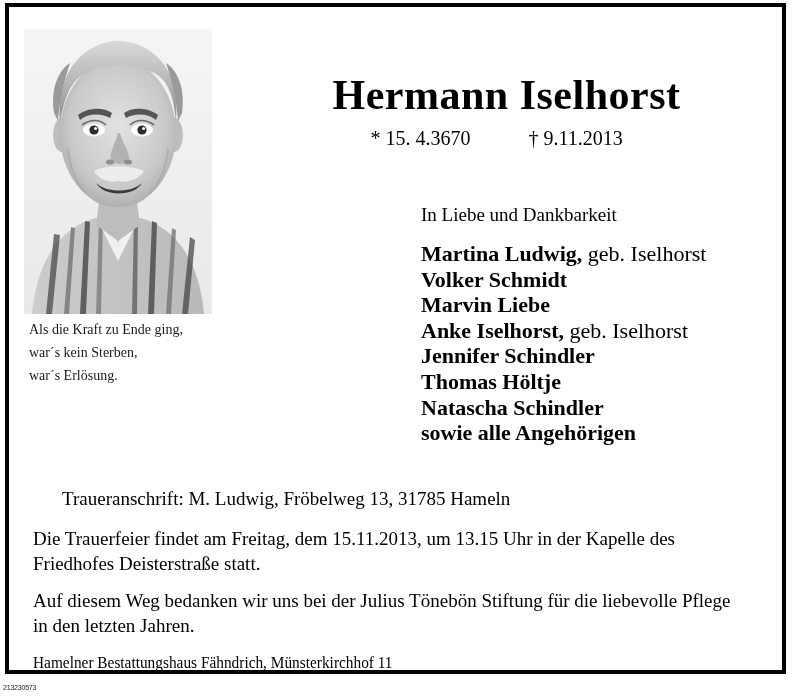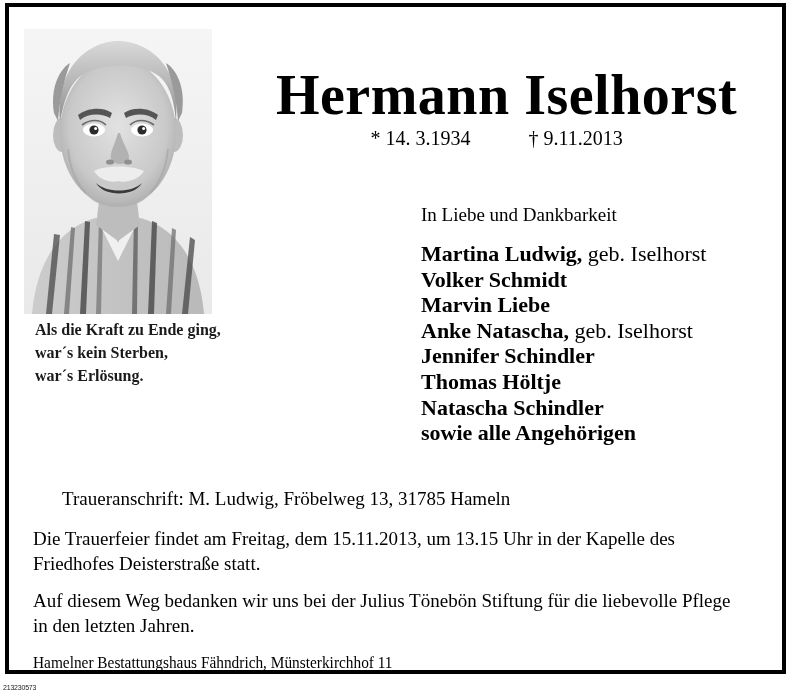--- a/index.html
+++ b/index.html
@@ -40,39 +40,38 @@
     width: 188px;
     height: 285px;
     background: #f2f2f2;
     overflow: hidden;
   }
   .photo-wrap svg { display: block; width: 100%; height: 100%; }
 
   
   .verse {
     position: absolute;
-    left: 26px;
+    left: 20px;
     top: 311px;
     width: 250px;
-    font-size: 16px;
+    font-size: 14px;
     line-height: 23px;
     color: #1a1a1a;
-    font-weight: bold;
   }
   .verse div { white-space: nowrap; }
 
   
   .name {
     position: absolute;
     left: 225px;
     top: 64px;
     width: 545px;
     text-align: center;
     font-weight: bold;
-    font-size: 56px;
+    font-size: 42px;
     letter-spacing: 0.5px;
     line-height: 48px;
   }
 
   .dates {
     position: absolute;
     left: 225px;
     top: 118px;
     width: 545px;
     font-size: 20px;
@@ -220,31 +219,31 @@
 
     <div class="verse">
       <div>Als die Kraft zu Ende ging,</div>
       <div>war´s kein Sterben,</div>
       <div>war´s Erlösung.</div>
     </div>
 
     <div class="name">Hermann Iselhorst</div>
 
     <div class="dates">
-      <div class="birth">* 14. 3.1934</div>
+      <div class="birth">* 15. 4.3670</div>
       <div class="death">† 9.11.2013</div>
     </div>
 
     <div class="dedication">In Liebe und Dankbarkeit</div>
 
     <div class="family">
       <div class="row"><span class="bold">Martina Ludwig,</span><span class="reg"> geb. Iselhorst</span></div>
       <div class="row"><span class="bold">Volker Schmidt</span><span class="reg"></span></div>
       <div class="row"><span class="bold">Marvin Liebe</span><span class="reg"></span></div>
-      <div class="row"><span class="bold">Anke Natascha,</span><span class="reg"> geb. Iselhorst</span></div>
+      <div class="row"><span class="bold">Anke Iselhorst,</span><span class="reg"> geb. Iselhorst</span></div>
       <div class="row"><span class="bold">Jennifer Schindler</span><span class="reg"></span></div>
       <div class="row"><span class="bold">Thomas Höltje</span><span class="reg"></span></div>
       <div class="row"><span class="bold">Natascha Schindler</span><span class="reg"></span></div>
       <div class="row"><span class="bold">sowie alle Angehörigen</span><span class="reg"></span></div>
     </div>
 
     <div class="para" id="p-address">Traueranschrift: M. Ludwig, Fröbelweg 13, 31785 Hameln</div>
 
     <div class="para" id="p-ceremony">Die Trauerfeier findet am Freitag, dem 15.11.2013, um 13.15 Uhr in der Kapelle des Friedhofes Deisterstraße statt.</div>
 

